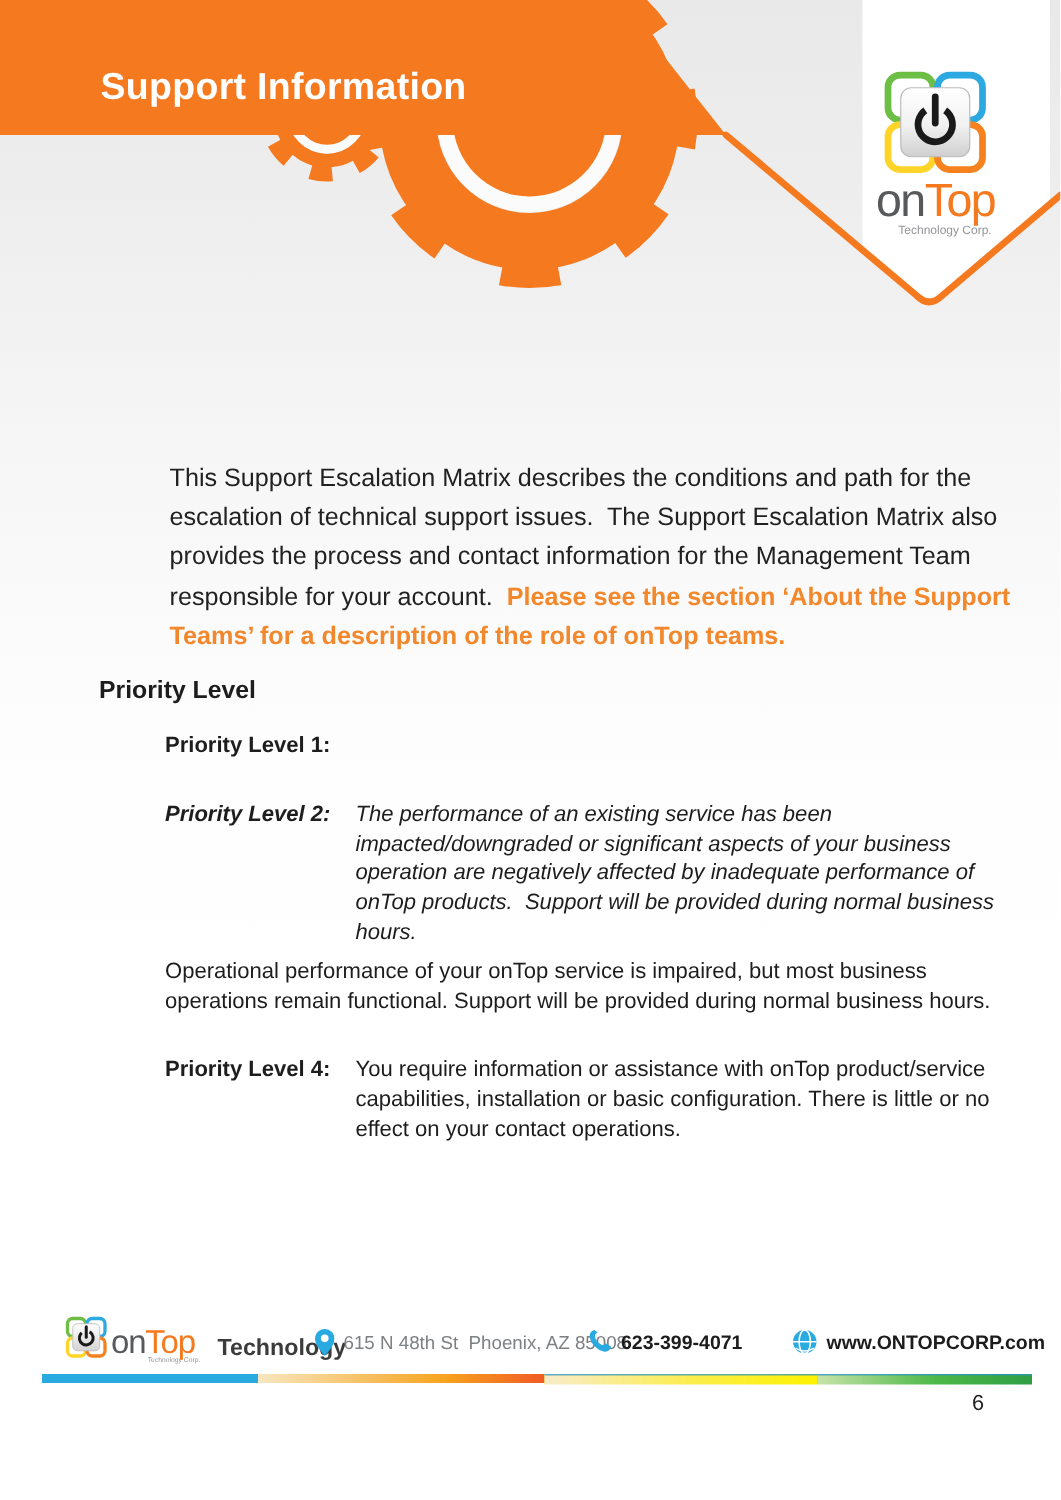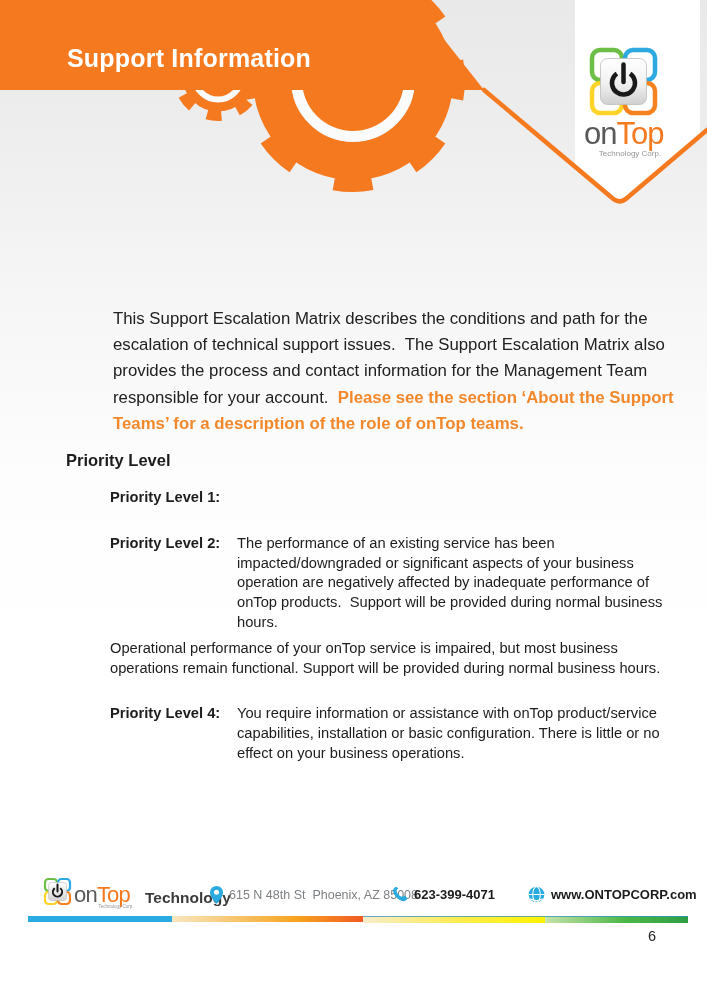--- a/index.html
+++ b/index.html
@@ -24,21 +24,21 @@
     font-size:16.8px;line-height:26.2px;color:#212121;white-space:pre-wrap;margin-left:47px;
   }
   .intro .orange{color:#F2882B;font-weight:700;}
   .priority-heading{
     left:66px;top:451px;font-size:16.5px;font-weight:700;color:#1d1d1d;
   }
   .matrix{
     left:66px;top:488px;width:576px;font-size:14.7px;line-height:19.8px;color:#1d1d1d;margin-left:44px;
   }
   .matrix-row{display:flex;margin-bottom:26px;}
-  .matrix-row.tight{margin-bottom:6px;}
+  .matrix-row.tight{margin-bottom:6px;font-style:italic;}
   .matrix-row .label{flex:0 0 127px;font-weight:700;white-space:pre-wrap;}
   .matrix-row .desc{flex:1;white-space:pre-wrap;}
   
   #footer-logo-svg{position:absolute;left:40px;top:872px;}
   .footer-item{position:absolute;top:886px;display:flex;align-items:center;gap:6px;}
   .footer-item .txt-gray{font-size:12.5px;color:#7e8184;white-space:pre-wrap;}
   .footer-item .txt-bold{font-size:13px;font-weight:700;color:#1c1c1c;white-space:pre-wrap;}
   #addr-item{left:210px;}
   #phone-item{left:392px;}
   #web-item{left:528px;}
@@ -118,21 +118,21 @@
     </div>
     <div class="matrix-row tight">
       <div class="label">Priority Level 2:</div>
       <div class="desc">The performance of an existing service has been impacted/downgraded or significant aspects of your business operation are negatively affected by inadequate performance of onTop products.  Support will be provided during normal business hours.</div>
     </div>
     <div class="matrix-row">
       <div class="desc">Operational performance of your onTop service is impaired, but most business operations remain functional. Support will be provided during normal business hours.</div>
     </div>
     <div class="matrix-row">
       <div class="label">Priority Level 4:</div>
-      <div class="desc">You require information or assistance with onTop product/service capabilities, installation or basic configuration. There is little or no effect on your business operations.</div>
+      <div class="desc">You require information or assistance with onTop product/service capabilities, installation or basic configuration. There is little or no effect on your contact operations.</div>
     </div>
   </div>
 
   <svg id="footer-logo-svg" width="200" height="44" viewBox="0 0 200 44">
     <rect x="5" y="7" width="12" height="12" rx="3.5" fill="none" stroke="#6CBE45" stroke-width="2.2"></rect>
     <rect x="18" y="7" width="12" height="12" rx="3.5" fill="none" stroke="#2DA9E1" stroke-width="2.2"></rect>
     <rect x="5" y="20" width="12" height="12" rx="3.5" fill="none" stroke="#FFD428" stroke-width="2.2"></rect>
     <rect x="18" y="20" width="12" height="12" rx="3.5" fill="none" stroke="#F5821F" stroke-width="2.2"></rect>
     <rect x="8.5" y="10.5" width="18" height="18" rx="3" fill="url(#glossSmall)" stroke="#bdbdbd" stroke-width="0.6"></rect>
     <g>

